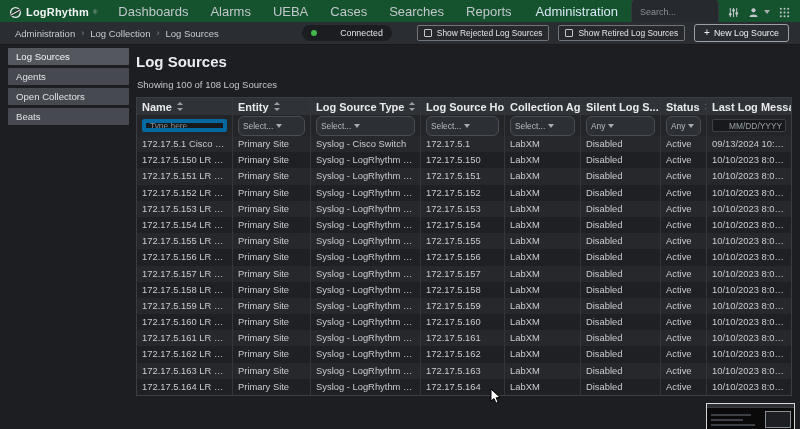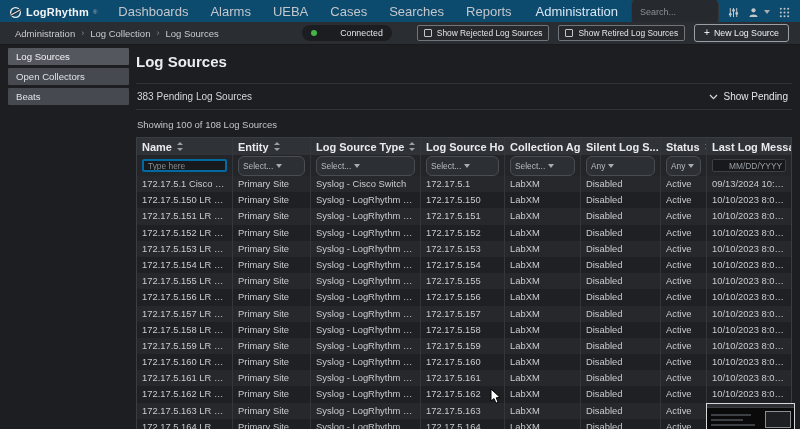--- a/index.html
+++ b/index.html
@@ -7,21 +7,21 @@
   body {
     position:relative;
     background:#1c1e21;
     font-family:"Liberation Sans", sans-serif;
     color:#cfd2d6;
   }
 
   
   .topnav {
     position:absolute; top:0; left:0; right:0; height:24px;
-    background:#0c4a6e; display:flex; align-items:center;justify-content:space-between;
+    background:#14532d; display:flex; align-items:center;justify-content:space-between;
   }
   .brand { display:flex; align-items:center; gap:4px; padding:0 10px 0 9px; }
   .brand-name { color:#f2f4f6; font-weight:bold; font-size:11px; letter-spacing:.2px; }
   .brand-mark { color:#aeb3b9; font-size:6px; vertical-align:super; }
   .nav-items { display:flex; align-items:center; height:100%; }
   .nav-item { color:#c3c7cc; font-size:13px; padding:0 11px; line-height:22px; cursor:default; }
   .nav-item.admin { font-size:13px; color:#d7e6f4; padding:0 13px; }
   .topnav-right { margin-left:auto; display:flex; align-items:center; gap:9px; padding-right:12px; }
   .search-input {
     width:88px; height:14px; background:#26292d; border:1px solid #34383d; border-radius:8px;
@@ -91,21 +91,21 @@
   .header-row .cell { display:flex; align-items:center; font-weight:bold; font-size:11px; color:#e8eaed; cursor:default; }
   .sort { display:inline-block; width:6px; height:9px; margin-left:5px; position:relative; flex:none; }
   .sort::before { content:""; position:absolute; top:0; left:0;
     border-left:3px solid transparent; border-right:3px solid transparent; border-bottom:3px solid #9aa0a6; }
   .sort::after { content:""; position:absolute; bottom:0; left:0;
     border-left:3px solid transparent; border-right:3px solid transparent; border-top:3px solid #9aa0a6; }
 
   .filter-row { height:21px; background:#232529; }
   .filter-row .cell { display:flex; align-items:center; }
   .filter-input {
-    width:100%; height:13px; background:#17191c; border:2px solid #0369a1; border-radius:2px;
+    width:100%; height:13px; background:#17191c; border:4px solid #0369a1; border-radius:2px;
     color:#c3c7cc; font-size:8.4px; padding:0 4px; outline:none; font-family:"Liberation Sans", sans-serif;
   }
   .filter-input::placeholder { color:#878d93; }
   .filter-select {
     width:100%; height:20px; background:#2c2f34; border:1px solid #4a4e54; border-radius:6px;
     display:flex; align-items:center; padding:0 4px;
     font-size:8.4px; color:#b9bdc2; cursor:default;
   }
   .caret { width:0; height:0; border-left:3px solid transparent; border-right:3px solid transparent; border-top:4px solid #a7adb3; flex:none; margin-left:3px; }
   .filter-date {
@@ -210,36 +210,28 @@
     </span>
     <button class="new-btn">
       <span class="plus">+</span>
       <span>New Log Source</span>
     </button>
   </div>
 </div>
 
 <div class="sidebar">
   <div class="side-item active">Log Sources</div>
+  <div class="side-item">Agents</div>
   <div class="side-item">Open Collectors</div>
   <div class="side-item">Beats</div>
 </div>
 
 <div class="main">
   <div class="page-title">Log Sources</div>
 
-  <div class="pending-row">
-    <span>383 Pending Log Sources</span>
-    <span class="show-pending">
-      <svg width="9" height="6" viewBox="0 0 9 6">
-        <path d="M1 1 L4.5 4.6 L8 1" fill="none" stroke="#d3d6da" stroke-width="1.3"></path>
-      </svg>
-      <span>Show Pending</span>
-    </span>
-  </div>
 
   <div class="showing">Showing 100 of 108 Log Sources</div>
 
   <div class="table">
     <div class="row header-row">
       <div class="cell c1">
           <span>Name</span>
           <span class="sort"></span>
         </div>
       <div class="cell c2">

